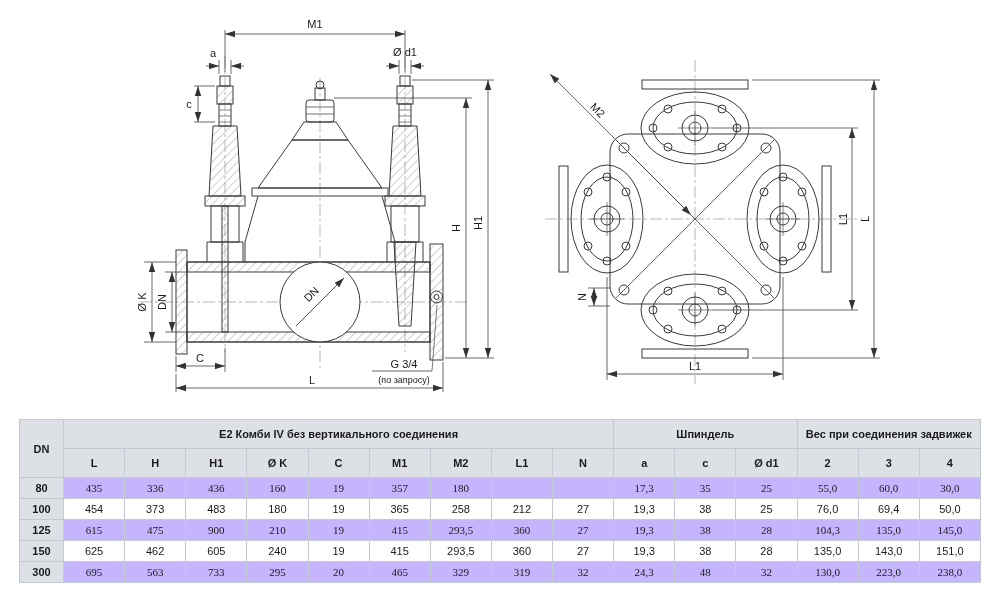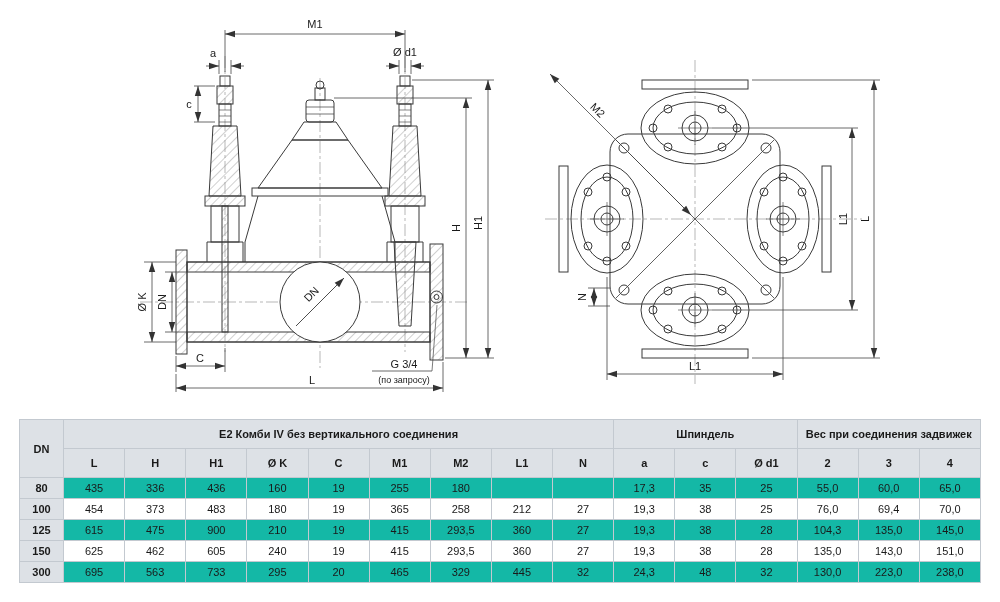--- a/index.html
+++ b/index.html
@@ -15,21 +15,21 @@
     border-collapse:collapse; width:100%; table-layout:fixed;
     font-size:11px; color:#1a1a1a;
   }
   th, td {
     border:1px solid #c3c9d0; text-align:center; vertical-align:middle;
     padding:2px 1px; height:21px; overflow:hidden; white-space:nowrap;
   }
   thead th { background:#dde1e6; font-weight:bold; height:29px; }
   th.dn-cell { background:#dde1e6; font-weight:bold; }
   tbody td { background:#ffffff; }
-  tbody tr.alt td { background:#14b8a6; }
+  tbody tr.alt td { background:#c4b5fd;font-family:Liberation Serif, serif; }
 </style>
 </head>
 <body>
 
 <svg class="drawing" width="1000" height="408" viewBox="0 0 1000 408">
   <defs>
     <pattern id="hatch" width="6" height="6" patternUnits="userSpaceOnUse" patternTransform="rotate(45)">
       <line x1="0" y1="0" x2="0" y2="6" stroke="#8a8a8a" stroke-width="0.8"></line>
     </pattern>
     <marker id="arr" markerWidth="11" markerHeight="8" refX="10" refY="4" orient="auto-start-reverse" markerUnits="userSpaceOnUse">
@@ -330,48 +330,48 @@
         </tr>
     </thead>
     <tbody id="table-body">
         <tr class="alt">
           <th class="dn-cell">80</th>
           <td>435</td>
           <td>336</td>
           <td>436</td>
           <td>160</td>
           <td>19</td>
-          <td>255</td>
+          <td>357</td>
           <td>180</td>
           <td></td>
           <td></td>
           <td>17,3</td>
           <td>35</td>
           <td>25</td>
           <td>55,0</td>
           <td>60,0</td>
-          <td>65,0</td>
+          <td>30,0</td>
         </tr>
         <tr>
           <th class="dn-cell">100</th>
           <td>454</td>
           <td>373</td>
           <td>483</td>
           <td>180</td>
           <td>19</td>
           <td>365</td>
           <td>258</td>
           <td>212</td>
           <td>27</td>
           <td>19,3</td>
           <td>38</td>
           <td>25</td>
           <td>76,0</td>
           <td>69,4</td>
-          <td>70,0</td>
+          <td>50,0</td>
         </tr>
         <tr class="alt">
           <th class="dn-cell">125</th>
           <td>615</td>
           <td>475</td>
           <td>900</td>
           <td>210</td>
           <td>19</td>
           <td>415</td>
           <td>293,5</td>
@@ -404,21 +404,21 @@
         </tr>
         <tr class="alt">
           <th class="dn-cell">300</th>
           <td>695</td>
           <td>563</td>
           <td>733</td>
           <td>295</td>
           <td>20</td>
           <td>465</td>
           <td>329</td>
-          <td>445</td>
+          <td>319</td>
           <td>32</td>
           <td>24,3</td>
           <td>48</td>
           <td>32</td>
           <td>130,0</td>
           <td>223,0</td>
           <td>238,0</td>
         </tr>
       </tbody>
   </table>

